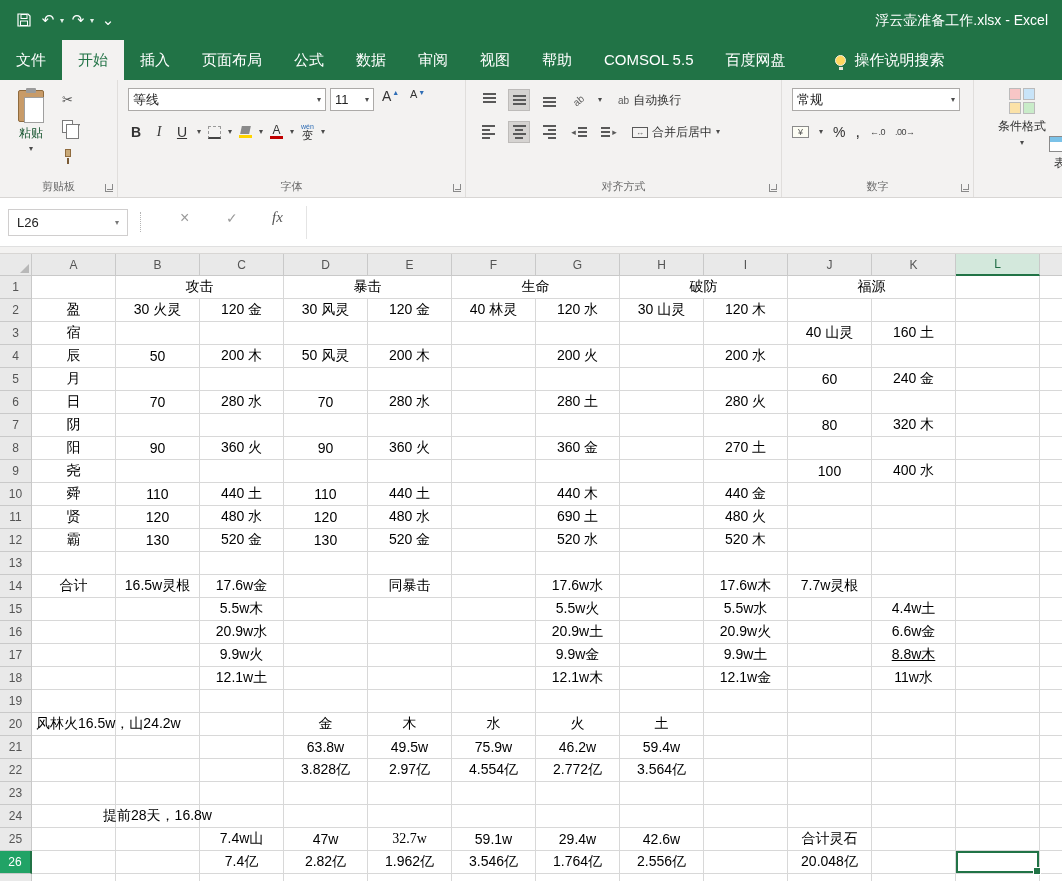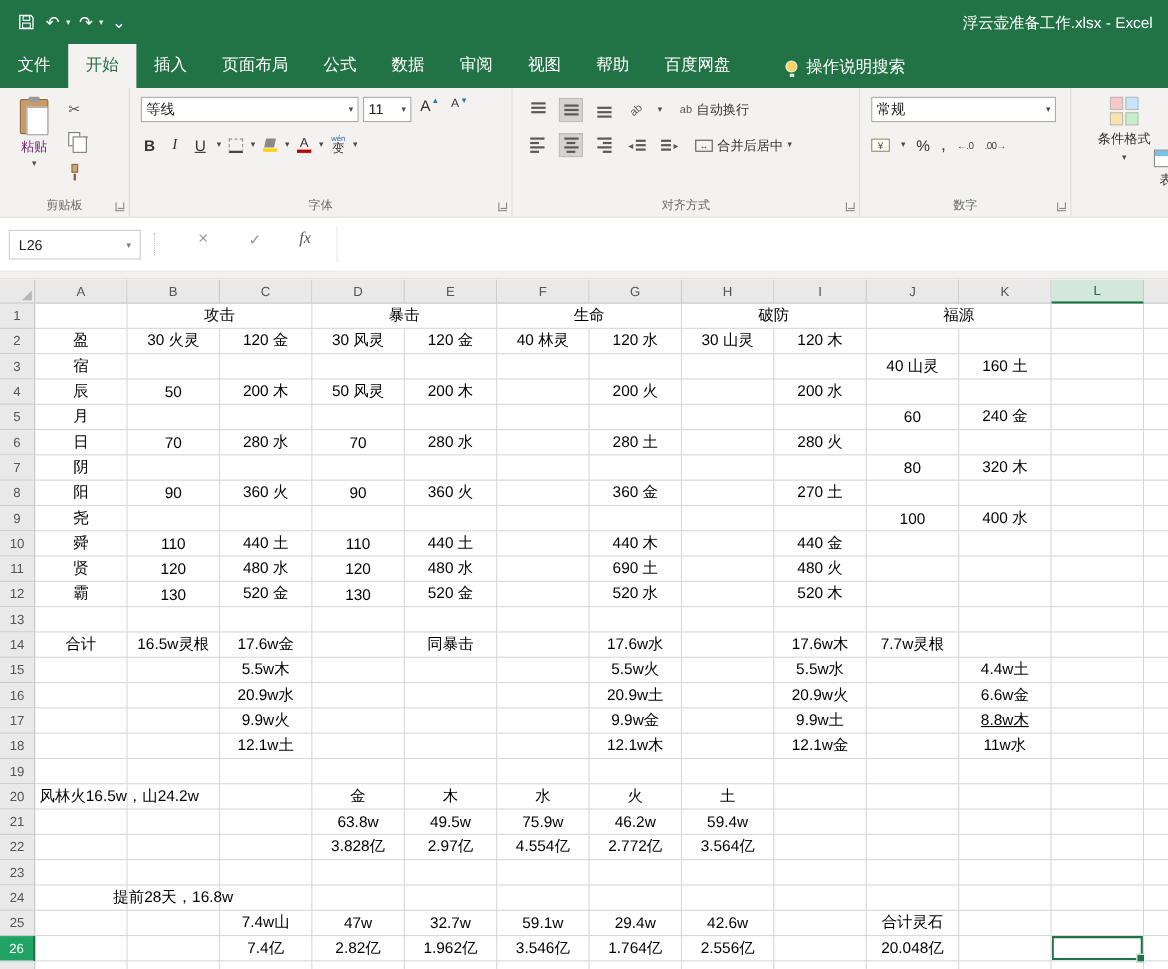--- a/index.html
+++ b/index.html
@@ -34,21 +34,21 @@
   .launcher::after { content:""; position:absolute; right:0; top:0; width:5px; height:5px;
     border-right:1px solid #8a8a8a; border-bottom:1px solid #8a8a8a; transform:translate(-1px,1px); }
   .caret { font-size:8px; color:#4a4a4a; line-height:1; }
 
   
   .g-clip { left:0; width:118px; }
   .paste-btn { position:absolute; left:8px; top:8px; width:46px; height:86px; display:flex; flex-direction:column; align-items:center; gap:3px; }
   .clipboard-icon { width:26px; height:32px; background:#c89b68; border:1px solid #8f6b3e; border-radius:2px; position:relative; margin-top:2px; }
   .clipboard-icon::before { content:""; position:absolute; left:7px; top:-3px; width:10px; height:5px; background:#9b9b9b; border-radius:1px; }
   .clipboard-icon::after { content:""; position:absolute; left:5px; top:6px; width:18px; height:24px; background:#fff; border:1px solid #9f9f9f; }
-  .paste-label { font-size:12px; color:#701a75; }
+  .paste-label { font-size:12px; color:#14532d; }
   .clip-mini { position:absolute; left:62px; top:10px; display:flex; flex-direction:column; gap:9px; }
   .mini-btn { display:flex; align-items:center; gap:3px; height:18px; }
   .scissors { font-size:13px; color:#555; }
   .copy-icon { width:11px; height:13px; border:1px solid #7a7a7a; background:#fff; position:relative; }
   .copy-icon::after { content:""; position:absolute; left:3px; top:3px; width:11px; height:13px; border:1px solid #7a7a7a; background:#fff; }
   .brush-icon { width:6px; height:8px; background:#c8a978; border:1px solid #8f6b3e; position:relative; margin-left:3px; }
   .brush-icon::after { content:""; position:absolute; left:1px; top:8px; width:2px; height:6px; background:#7a5b36; }
 
   
   .g-font { left:118px; width:348px; }
@@ -184,20 +184,21 @@
     <div id="tabs" style="display:flex;">
         <div class="tab">文件</div>
         <div class="tab active">开始</div>
         <div class="tab">插入</div>
         <div class="tab">页面布局</div>
         <div class="tab">公式</div>
         <div class="tab">数据</div>
         <div class="tab">审阅</div>
         <div class="tab">视图</div>
         <div class="tab">帮助</div>
+        <div class="tab">COMSOL 5.5</div>
         <div class="tab">百度网盘</div>
       </div>
     <div class="tellme">
       <span class="bulb"></span>
       <span>操作说明搜索</span>
     </div>
   </div>
 
   <div class="ribbon">
 
@@ -799,21 +800,21 @@
           <div class="cell" style="width: 84px;"></div>
           <div class="cell" style="width: 84px;"></div>
           <div class="cell sliver"></div>
         </div>
         <div class="row">
           <div class="rowh">25</div>
           <div class="cell" style="width: 84px;"></div>
           <div class="cell" style="width: 84px;"></div>
           <div class="cell" style="width: 84px;">7.4w山</div>
           <div class="cell" style="width: 84px;">47w</div>
-          <div class="cell" style="width: 84px;">32.7w</div>
+          <div class="cell" style="width: 84px; font-family: Liberation Serif, serif;">32.7w</div>
           <div class="cell" style="width: 84px;">59.1w</div>
           <div class="cell" style="width: 84px;">29.4w</div>
           <div class="cell" style="width: 84px;">42.6w</div>
           <div class="cell" style="width: 84px;"></div>
           <div class="cell" style="width: 84px;">合计灵石</div>
           <div class="cell" style="width: 84px;"></div>
           <div class="cell" style="width: 84px;"></div>
           <div class="cell sliver"></div>
         </div>
         <div class="row">

